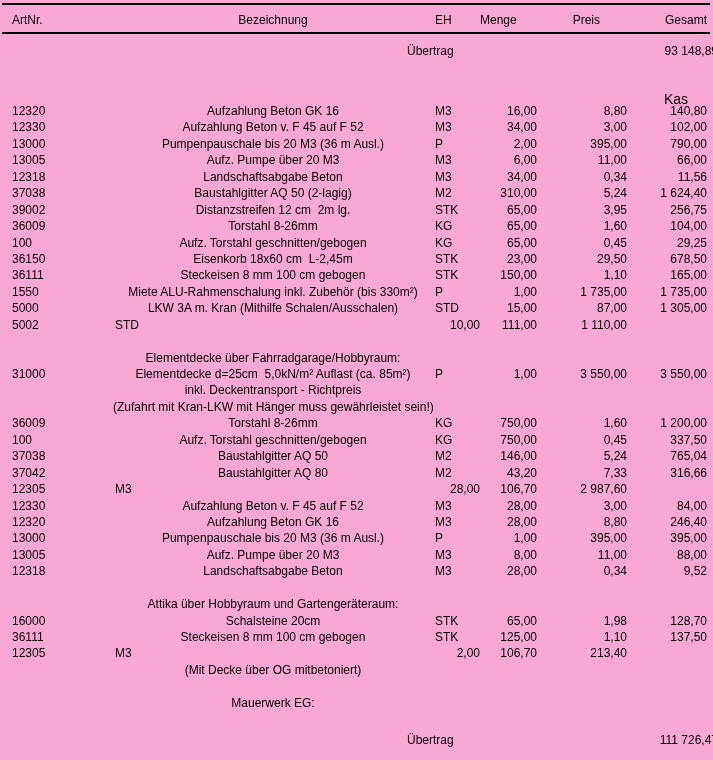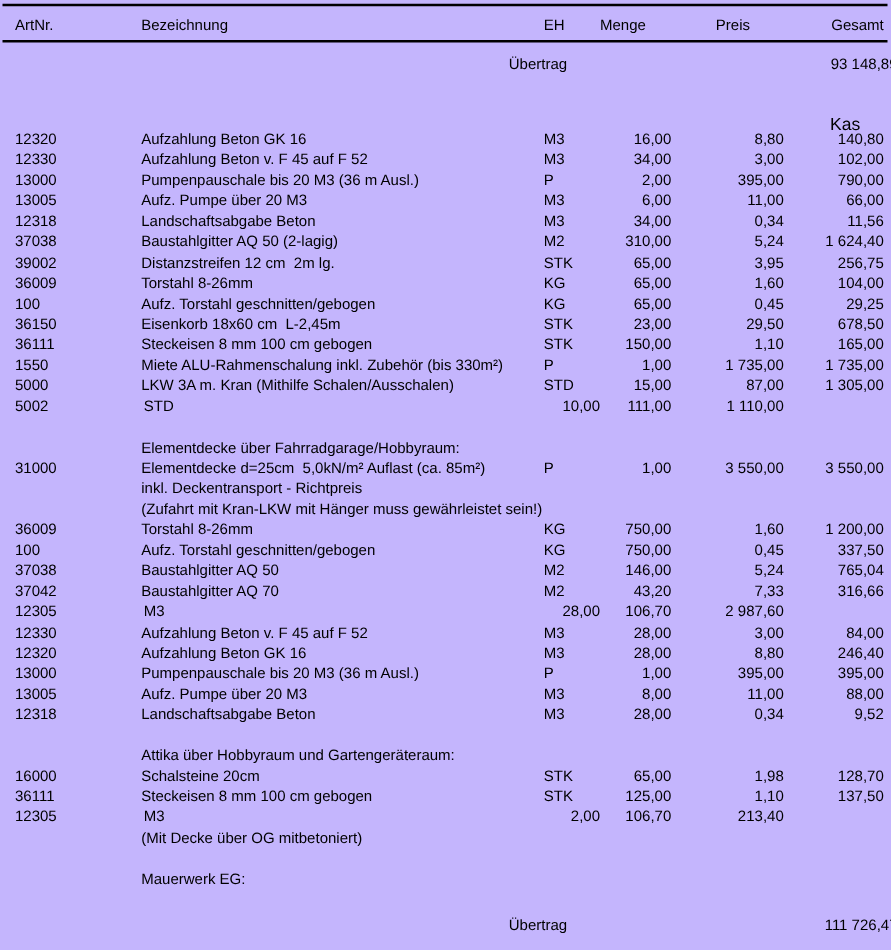--- a/index.html
+++ b/index.html
@@ -1,33 +1,33 @@
 <!DOCTYPE html>
 <html><head>
 <meta charset="utf-8">
 <style>
   html,body{margin:0;padding:0;background:#ffffff;}
   .page{
     position:relative;
     width:713px;height:760px;
-    background:#c4b5fd;color:#000000;
+    background:#f9a8d4;color:#000000;
     font-family:"Liberation Sans",sans-serif;
     font-size:12px;
     overflow:hidden;
   }
   .rule{position:absolute;left:2px;width:708px;height:2px;background:#000;}
   .rule-top{top:3px;}
   .rule-under{top:32px;}
   .grid{
     display:grid;
     grid-template-columns:113px 320px 47px 57px 90px 80px;
   }
   .header-row{position:absolute;top:13px;left:0;width:707px;}
   .c-art{padding-left:12px;white-space:pre;}
-  .c-bez{white-space:pre;}
+  .c-bez{white-space:pre;text-align:center;}
   .c-eh{padding-left:2px;white-space:pre;}
   .c-menge,.c-preis,.c-gesamt{text-align:right;white-space:pre;}
   .h-preis{text-align:right;padding-right:27px;}
   .carry{position:absolute;left:12px;width:707px;height:15px;line-height:15px;}
   .carry-top{top:44px;}
   .carry-bottom{top:733px;}
   .carry-label{position:absolute;left:395px;}
   .carry-amount{position:absolute;right:1px;}
   .kas{position:absolute;left:664px;top:91px;font-size:14px;}
   .rows{position:absolute;top:103px;left:0;width:707px;}
@@ -229,21 +229,21 @@
       <div class="row grid row-item">
     <span class="c-art">37038</span>
     <span class="c-bez">Baustahlgitter AQ 50</span>
     <span class="c-eh">M2</span>
     <span class="c-menge">146,00</span>
     <span class="c-preis">5,24</span>
     <span class="c-gesamt">765,04</span>
   </div>
       <div class="row grid row-item">
     <span class="c-art">37042</span>
-    <span class="c-bez">Baustahlgitter AQ 70</span>
+    <span class="c-bez">Baustahlgitter AQ 80</span>
     <span class="c-eh">M2</span>
     <span class="c-menge">43,20</span>
     <span class="c-preis">7,33</span>
     <span class="c-gesamt">316,66</span>
   </div>
       <div class="row grid row-item">
     <span class="c-art">12305</span>
     <span class="c-eh">M3</span>
     <span class="c-menge">28,00</span>
     <span class="c-preis">106,70</span>

